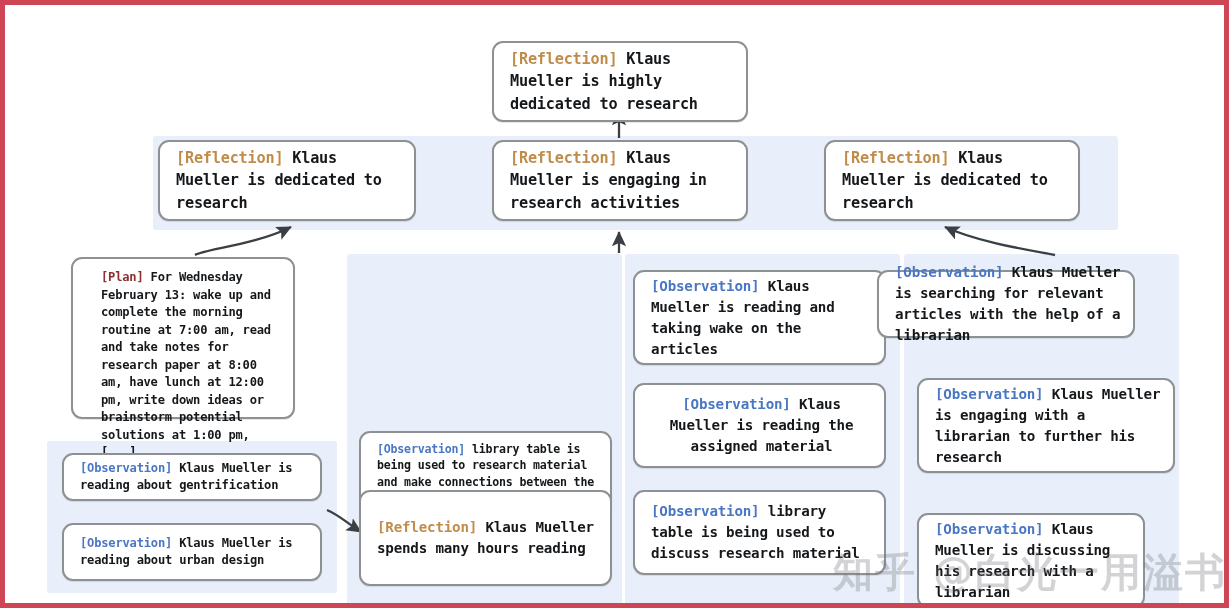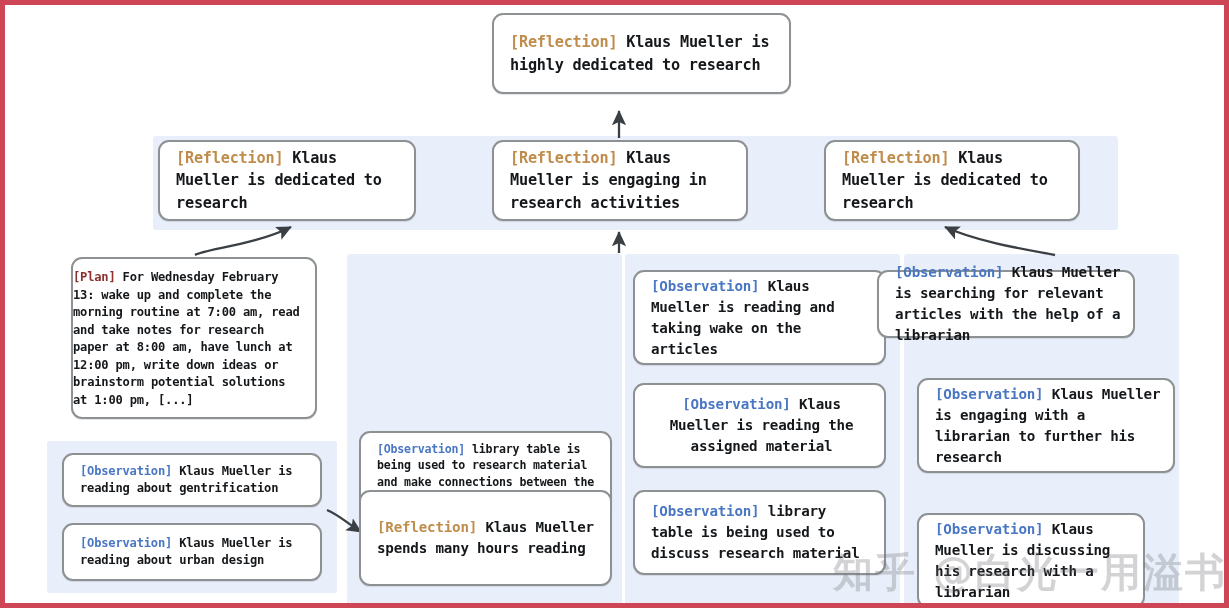--- a/index.html
+++ b/index.html
@@ -87,21 +87,21 @@
 
     <path d="M190,250 C200,244 250,240 286,222" stroke="#3a3f44" stroke-width="2.3" fill="none" marker-end="url(#ah)"></path>
 
     <path d="M614,248 L614,227" stroke="#3a3f44" stroke-width="2.3" fill="none" marker-end="url(#ah)"></path>
 
     <path d="M1050,250 C1030,246 975,238 940,222" stroke="#3a3f44" stroke-width="2.3" fill="none" marker-end="url(#ah)"></path>
 
     <path d="M322,505 C334,510 342,518 356,527" stroke="#3a3f44" stroke-width="2.3" fill="none" marker-end="url(#ah)"></path>
   </svg>
 
-  <div class="node f15" style="left:487px; top:8px; width:299px; height:81px;">
+  <div class="node f15" style="left:487px; top:36px; width:256px; height:81px;">
     <span class="txt">
       <span class="tag-reflection">[Reflection]</span><span> Klaus Mueller is highly dedicated to research</span>
     </span>
   </div>
 
   <div class="node f15" style="left:153px; top:135px; width:258px; height:81px;">
     <span class="txt">
       <span class="tag-reflection">[Reflection]</span><span> Klaus Mueller is dedicated to research</span>
     </span>
   </div>
@@ -109,27 +109,27 @@
     <span class="txt">
       <span class="tag-reflection">[Reflection]</span><span> Klaus Mueller is engaging in research activities</span>
     </span>
   </div>
   <div class="node f15" style="left:819px; top:135px; width:256px; height:81px;">
     <span class="txt">
       <span class="tag-reflection">[Reflection]</span><span> Klaus Mueller is dedicated to research</span>
     </span>
   </div>
 
-  <div class="node f12" style="left:66px; top:252px; width:246px; height:162px; padding:10px 10px 10px 0; align-items:flex-start;">
+  <div class="node f12" style="left:66px; top:252px; width:224px; height:162px; padding:10px 10px 10px 28px; align-items:flex-start;">
     <span class="txt">
       <span class="tag-plan">[Plan]</span><span> For Wednesday February 13: wake up and complete the morning routine at 7:00 am, read and take notes for research paper at 8:00 am, have lunch at 12:00 pm, write down ideas or brainstorm potential solutions at 1:00 pm, [...]</span>
     </span>
   </div>
 
-  <div class="node f12" style="left:57px; top:448px; width:260px; height:54px;">
+  <div class="node f12" style="left:57px; top:448px; width:260px; height:48px;">
     <span class="txt">
       <span class="tag-observation">[Observation]</span><span> Klaus Mueller is reading about gentrification</span>
     </span>
   </div>
   <div class="node f12" style="left:57px; top:518px; width:260px; height:58px;">
     <span class="txt">
       <span class="tag-observation">[Observation]</span><span> Klaus Mueller is reading about urban design</span>
     </span>
   </div>
 

